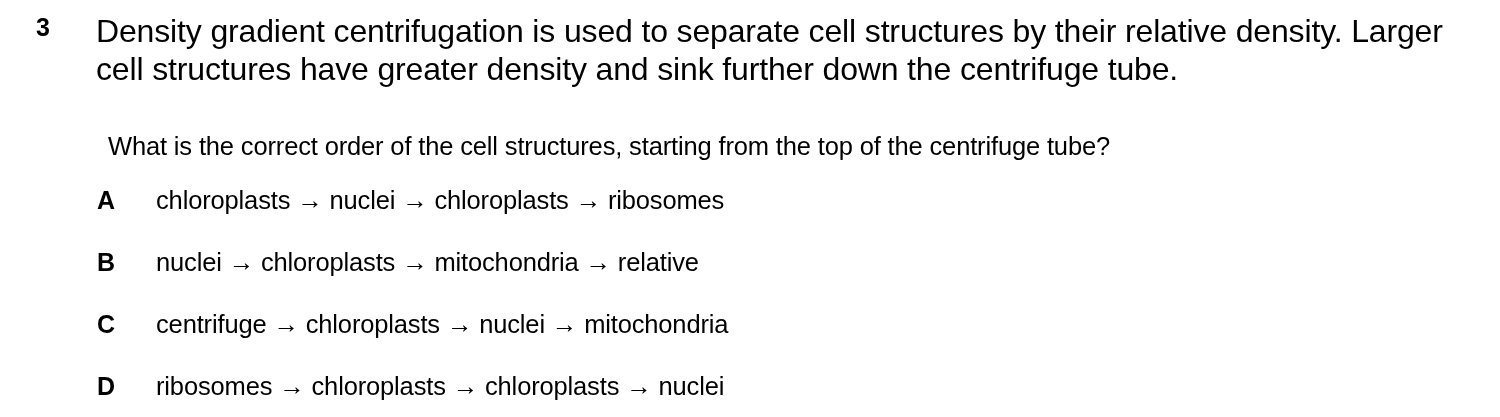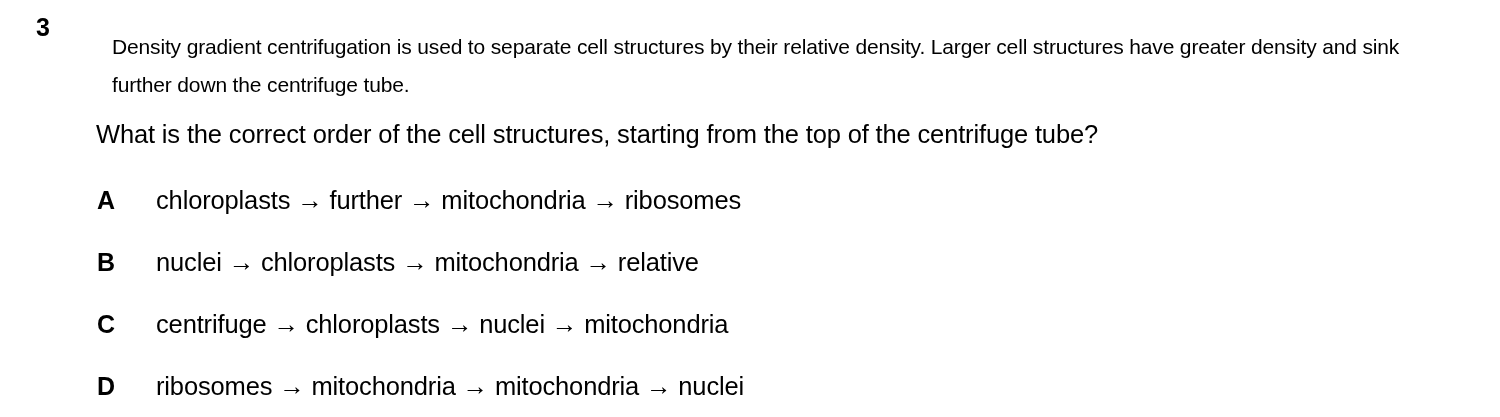--- a/index.html
+++ b/index.html
@@ -43,35 +43,35 @@
   }
 
   .q-body {
     position: absolute;
     left: 96px;
     top: 12px;
     width: 1360px;
   }
 
   .stem {
-    font-size: 21px;
+    font-size: 32px;
     line-height: 38px;
     letter-spacing: -0.15px;
-    margin: 16px;
+    margin: 0;
     white-space: pre-line;
   }
 
   .question-line {
     position: absolute;
     left: 96px;
     top: 115px;
     font-size: 25.5px;
     line-height: 38px;
     letter-spacing: -0.15px;
-    margin: 0;
+    margin: 12px;
   }
 
   
   .options {
     position: absolute;
     left: 0;
     top: 185px;
     width: 1500px;
   }
 
@@ -112,32 +112,32 @@
       <p class="stem">Density gradient centrifugation is used to separate cell structures by their relative density. Larger cell structures have greater density and sink further down the centrifuge tube.</p>
     </div>
 
     <p class="question-line">What is the correct order of the cell structures, starting from the top of the centrifuge tube?</p>
   </div>
 
   <div class="options">
 
     <div class="option-row">
       <span class="option-letter">A</span>
-      <span class="option-text">chloroplasts → further → mitochondria → ribosomes</span>
+      <span class="option-text">chloroplasts → nuclei → chloroplasts → ribosomes</span>
     </div>
 
     <div class="option-row">
       <span class="option-letter">B</span>
       <span class="option-text">nuclei → chloroplasts → mitochondria → relative</span>
     </div>
 
     <div class="option-row">
       <span class="option-letter">C</span>
       <span class="option-text">centrifuge → chloroplasts → nuclei → mitochondria</span>
     </div>
 
     <div class="option-row">
       <span class="option-letter">D</span>
-      <span class="option-text">ribosomes → mitochondria → mitochondria → nuclei</span>
+      <span class="option-text">ribosomes → chloroplasts → chloroplasts → nuclei</span>
     </div>
 
   </div>
 </div>
 
 </body></html>

